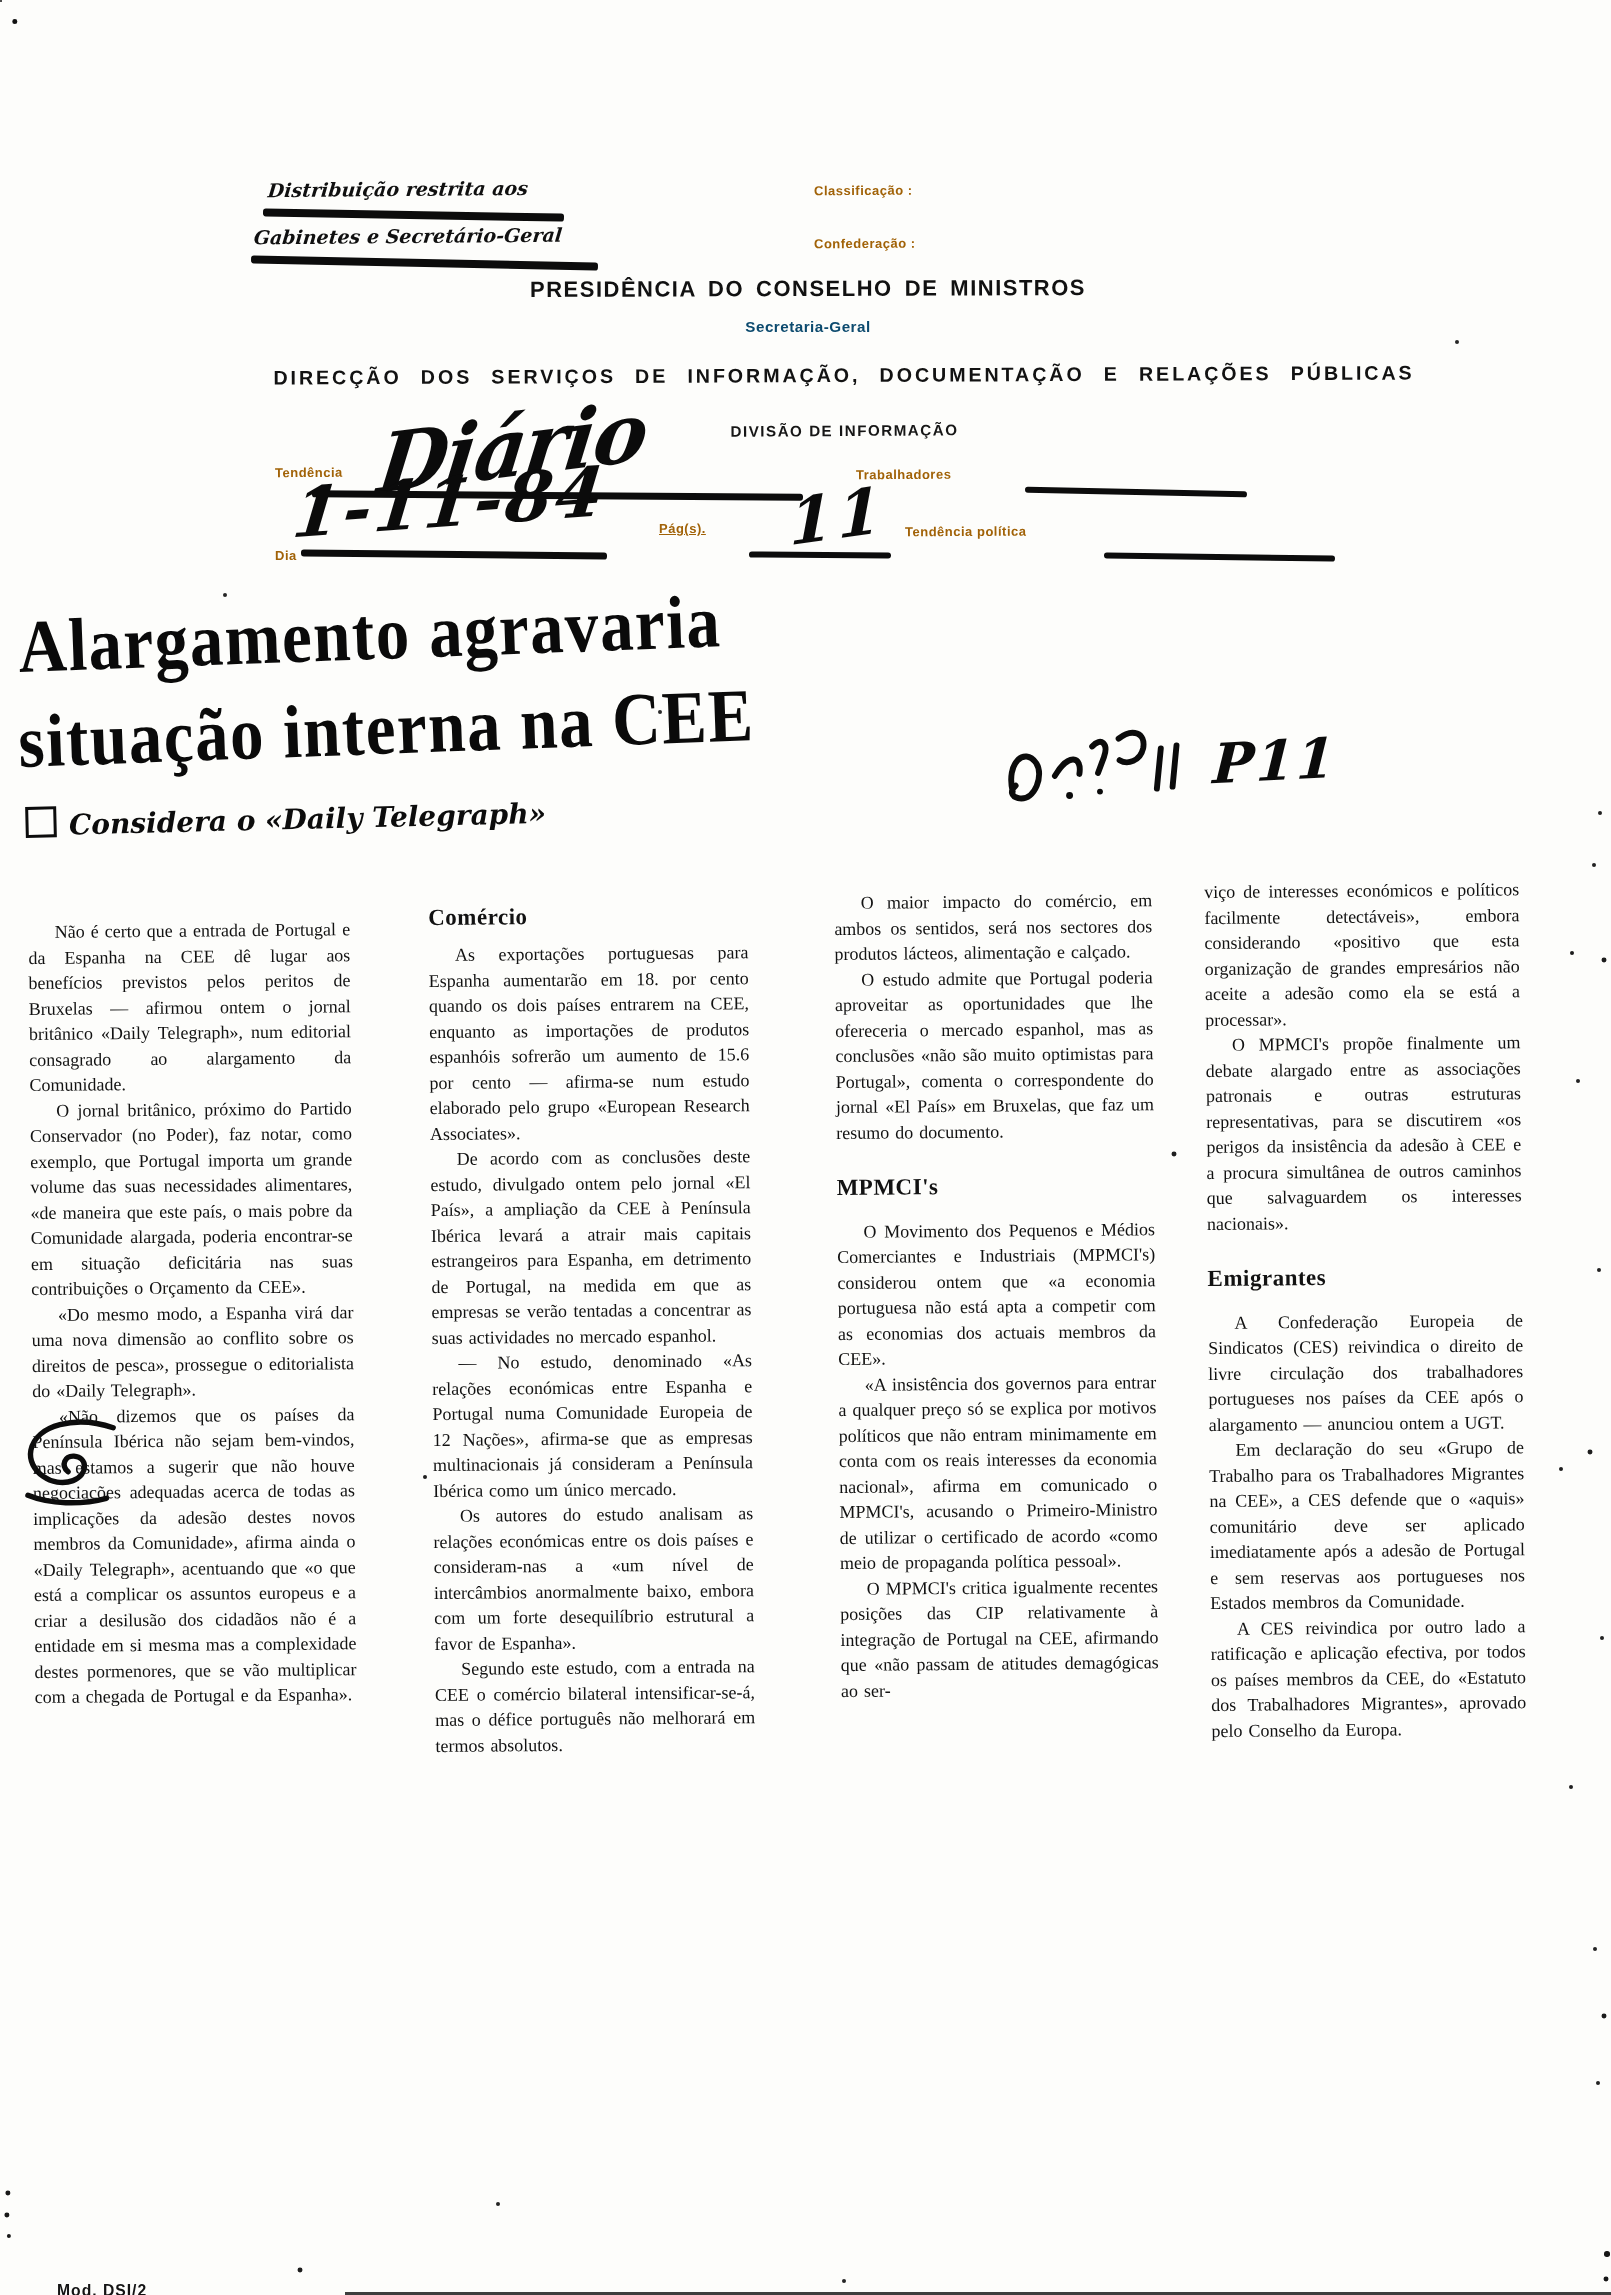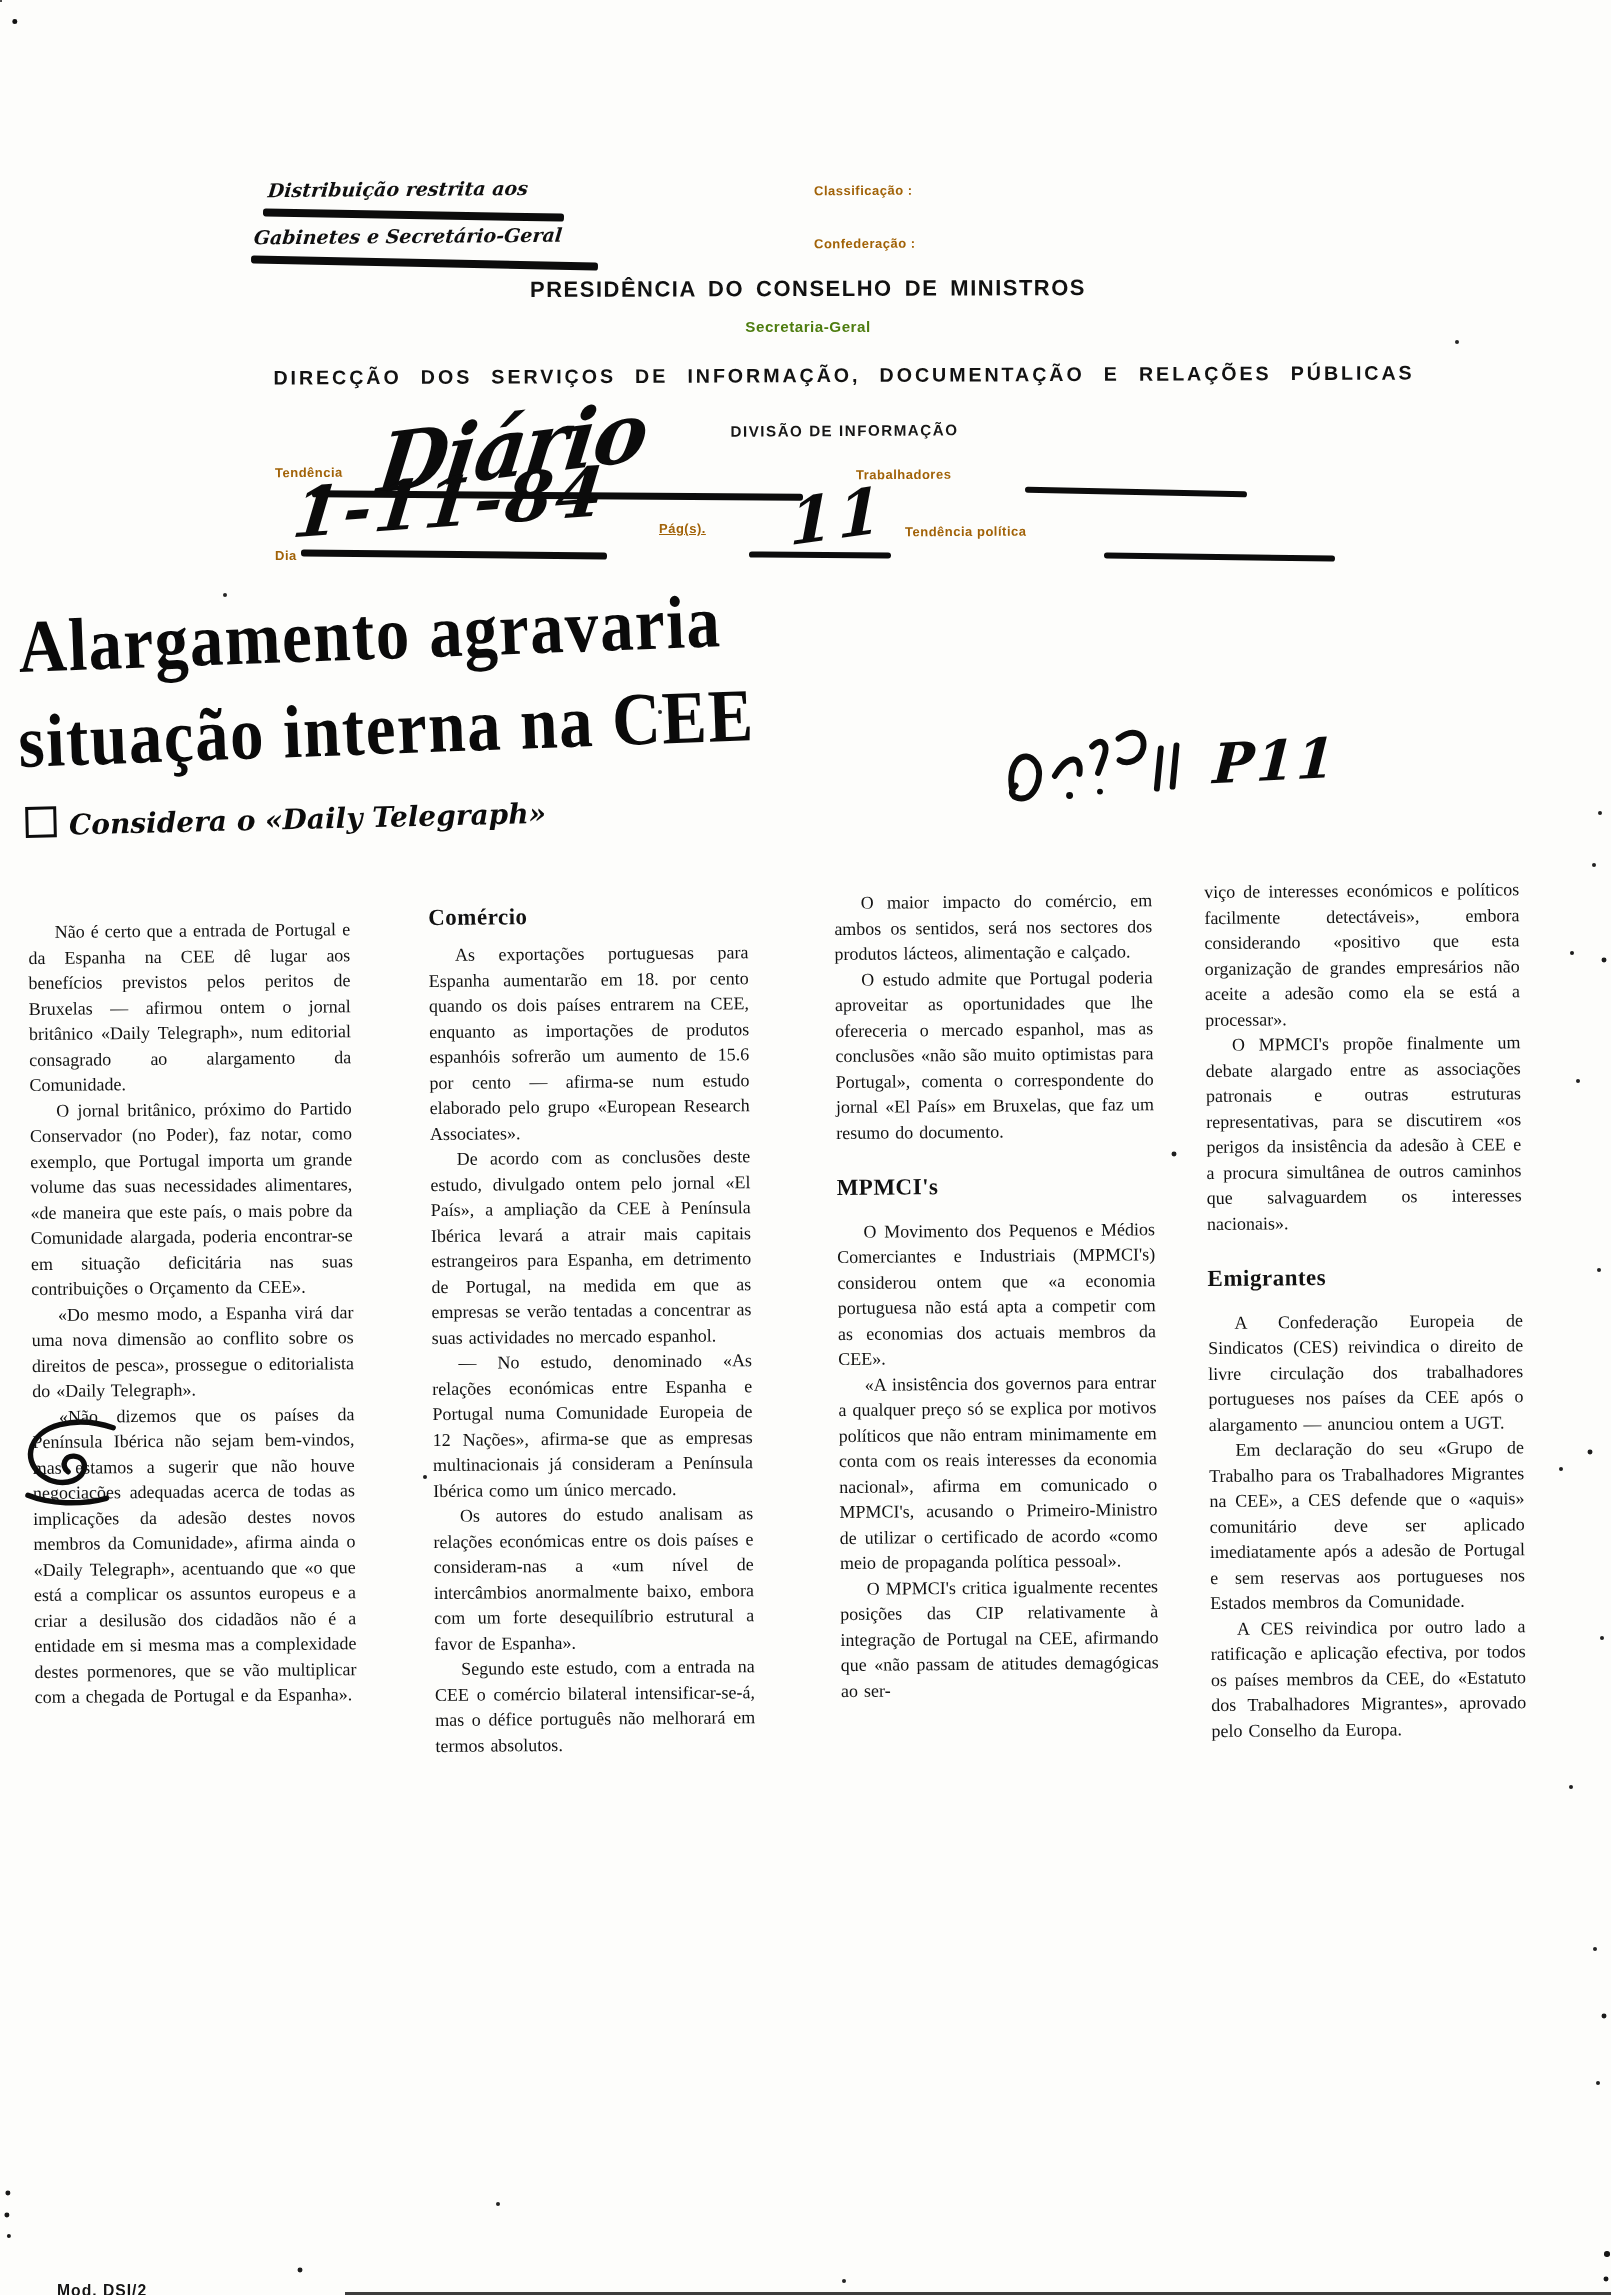--- a/index.html
+++ b/index.html
@@ -30,21 +30,21 @@
   .bar{position:absolute;background:#0c0c0c;border-radius:2.9px;}
   .org-title{
     position:absolute;left:496px;top:276px;width:624px;
     text-align:center;font-family:"Liberation Sans", sans-serif;
     font-weight:bold;font-size:22px;letter-spacing:1.5px;word-spacing:4.4px;
     color:#111;transform:rotate(-0.2deg);white-space:nowrap;
   }
   .org-subtitle{
     position:absolute;left:685px;top:318px;width:246px;text-align:center;
     font-family:"Liberation Sans", sans-serif;font-size:15.2px;font-weight:bold;
-    color:#4d7c0f;letter-spacing:0.5px;
+    color:#0c4a6e;letter-spacing:0.5px;
   }
   .org-dept{
     position:absolute;left:268px;top:364px;width:1152px;text-align:center;
     font-family:"Liberation Sans", sans-serif;font-size:19.7px;font-weight:bold;
     letter-spacing:2.9px;word-spacing:10.8px;color:#121212;white-space:nowrap;
     transform:rotate(-0.25deg);
   }
   .org-division{
     position:absolute;left:717px;top:422px;width:255px;text-align:center;
     font-family:"Liberation Sans", sans-serif;font-size:15.2px;font-weight:bold;

